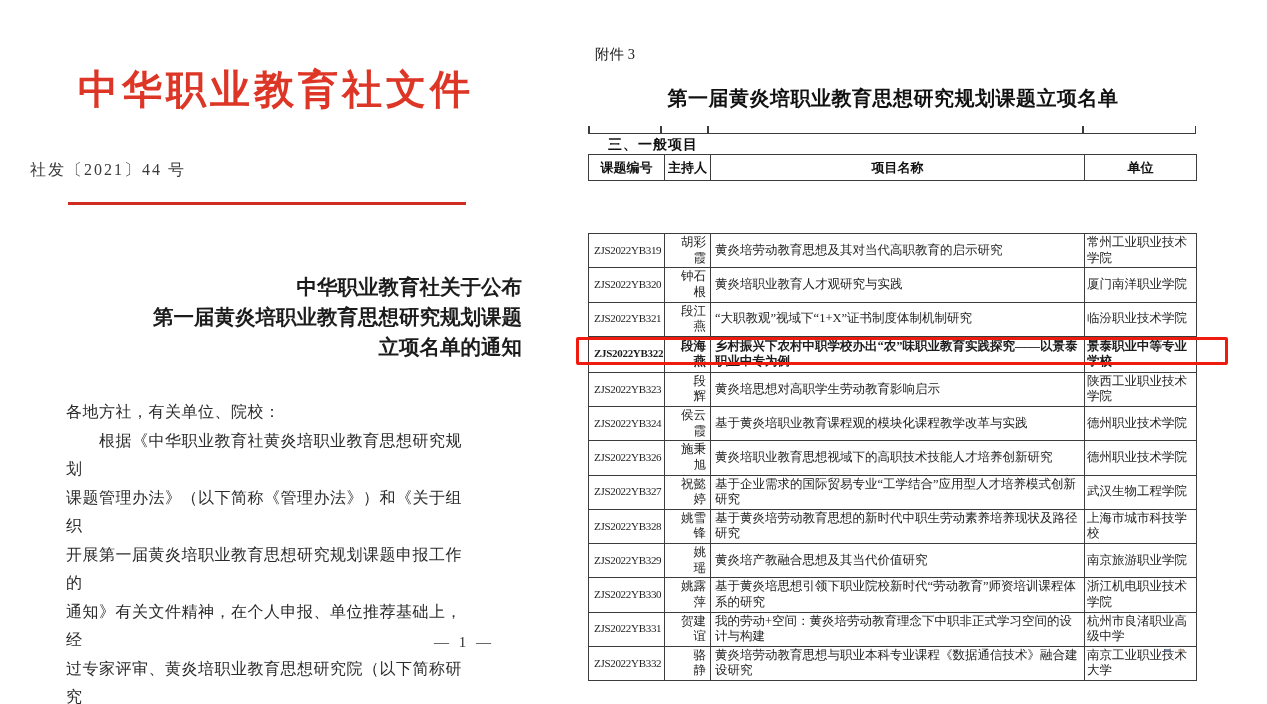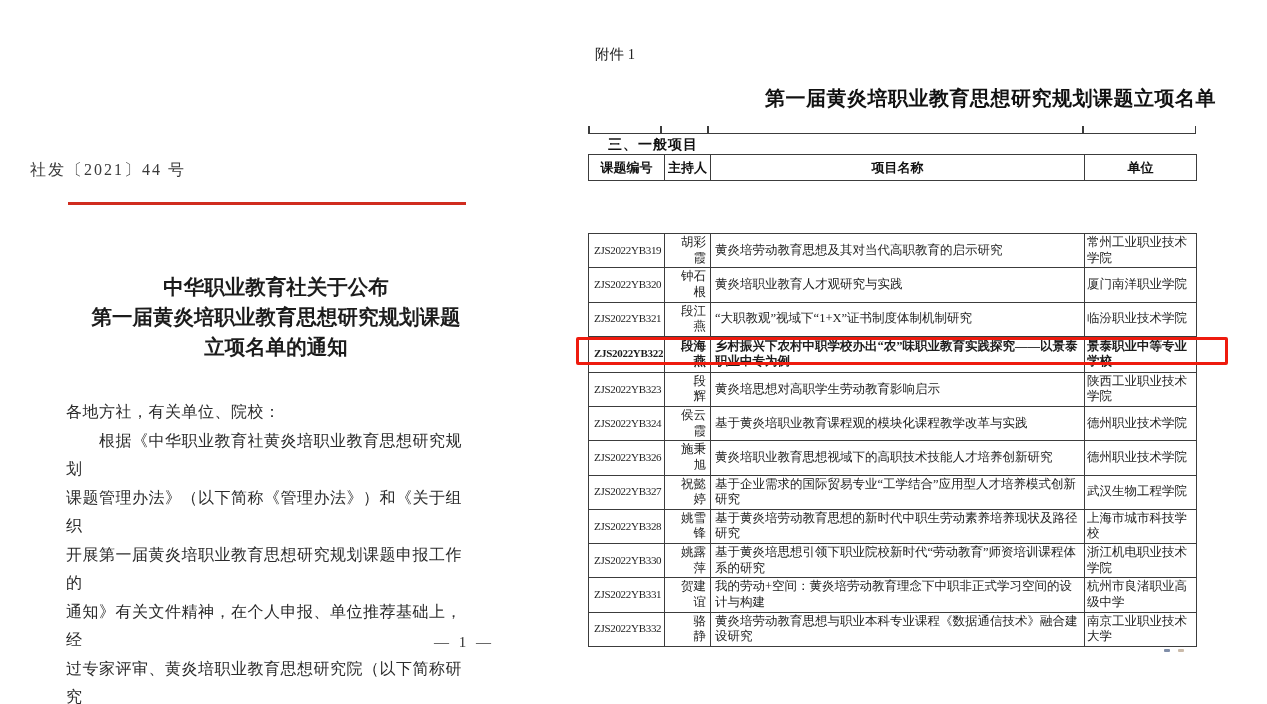--- a/index.html
+++ b/index.html
@@ -22,38 +22,38 @@
   .lp-docnum {
     position:absolute; top:160px; left:0; width:100%;
     font-size:16px; color:#3a3a3a; letter-spacing:2px;
   }
   .lp-rule {
     position:absolute; top:202px; left:38px; width:398px; height:3px;
     background:#d02c1f;
   }
   .lp-notice {
     position:absolute; top:272px; left:0; width:100%;
-    text-align:center; font-weight:bold; font-size:20.5px;
+    text-align:right; font-weight:bold; font-size:20.5px;
     line-height:30px; color:#1c1c1c;
   }
   .lp-body {
     position:absolute; top:398px; left:36px; width:408px;
     font-size:16px; line-height:28.5px; color:#2b2b2b; letter-spacing:0.5px;
   }
   .lp-pagenum {
     position:absolute; top:634px; right:28px;
     font-size:15px; color:#333; letter-spacing:3px;
   }
 
   
   .right-page { position:absolute; left:578px; top:0; width:689px; height:704px; }
   .rp-attach { position:absolute; top:45px; left:17px; font-size:14.5px; color:#222; }
   .rp-title  {
-    position:absolute; top:85px; left:16px; width:622px;
-    text-align:right; font-weight:bold; font-size:20px; color:#111;
+    position:absolute; top:85px; left:4px; width:622px;
+    text-align:center; font-weight:bold; font-size:20px; color:#111;
     letter-spacing:0.5px; white-space:nowrap;
   }
   .rp-toprule { position:absolute; top:126px; left:10px; width:608px; height:8px;
     border-bottom:1.5px solid #3c3c3c; }
   .rp-toprule .tick { position:absolute; bottom:0; width:1.5px; height:7px; background:#3c3c3c; }
   .rp-section {
     position:absolute; top:136px; left:30px;
     font-weight:bold; font-size:14px; color:#111; letter-spacing:1px;
   }
   table { border-collapse:collapse; table-layout:fixed; }
@@ -82,40 +82,41 @@
 
   .artifact { position:absolute; top:649px; left:586px; width:24px; height:4px; }
   .artifact i { position:absolute; top:0; height:3px; border-radius:1px; opacity:.75; }
   .artifact i:first-child { left:0; width:6px; background:#56688c; }
   .artifact i:last-child  { left:14px; width:6px; background:#b9a48e; }
 </style>
 </head>
 <body>
 
 <div class="left-page">
+  <div class="lp-title" style="color: rgb(221, 53, 38);">中华职业教育社文件</div>
   <div class="lp-docnum">社发〔2021〕44 号</div>
   <div class="lp-rule" style="background: rgb(208, 44, 31);"></div>
   <div class="lp-notice">
     <div>中华职业教育社关于公布</div>
     <div>第一届黄炎培职业教育思想研究规划课题</div>
     <div>立项名单的通知</div>
   </div>
   <div class="lp-body">
       <div class="doc-line">各地方社，有关单位、院校：</div>
       <div class="doc-line">　　根据《中华职业教育社黄炎培职业教育思想研究规划</div>
       <div class="doc-line">课题管理办法》（以下简称《管理办法》）和《关于组织</div>
       <div class="doc-line">开展第一届黄炎培职业教育思想研究规划课题申报工作的</div>
       <div class="doc-line">通知》有关文件精神，在个人申报、单位推荐基础上，经</div>
       <div class="doc-line">过专家评审、黄炎培职业教育思想研究院（以下简称研究</div>
     </div>
   <div class="lp-pagenum">— 1 —</div>
 </div>
 
 <div class="right-page">
-  <div class="rp-attach">附件 1</div>
+  <div class="rp-attach">附件 3</div>
   <div class="rp-title">第一届黄炎培职业教育思想研究规划课题立项名单</div>
 
   <div class="rp-toprule">
     <span class="tick" style="left:0"></span>
     <span class="tick" style="left:72px"></span>
     <span class="tick" style="left:119px"></span>
     <span class="tick" style="left:494px"></span>
     <span class="tick" style="right:0"></span>
   </div>
 
@@ -194,20 +195,26 @@
     <td class="c-project">基于企业需求的国际贸易专业“工学结合”应用型人才培养模式创新研究</td>
     <td class="c-unit">武汉生物工程学院</td>
   </tr>
         <tr>
     <td class="c-code">ZJS2022YB328</td>
     <td class="c-leader">姚雪锋</td>
     <td class="c-project">基于黄炎培劳动教育思想的新时代中职生劳动素养培养现状及路径研究</td>
     <td class="c-unit">上海市城市科技学校</td>
   </tr>
         <tr>
+    <td class="c-code">ZJS2022YB329</td>
+    <td class="c-leader">姚　瑶</td>
+    <td class="c-project">黄炎培产教融合思想及其当代价值研究</td>
+    <td class="c-unit">南京旅游职业学院</td>
+  </tr>
+        <tr>
     <td class="c-code">ZJS2022YB330</td>
     <td class="c-leader">姚露萍</td>
     <td class="c-project">基于黄炎培思想引领下职业院校新时代“劳动教育”师资培训课程体系的研究</td>
     <td class="c-unit">浙江机电职业技术学院</td>
   </tr>
         <tr>
     <td class="c-code">ZJS2022YB331</td>
     <td class="c-leader">贺建谊</td>
     <td class="c-project">我的劳动+空间：黄炎培劳动教育理念下中职非正式学习空间的设计与构建</td>
     <td class="c-unit">杭州市良渚职业高级中学</td>

